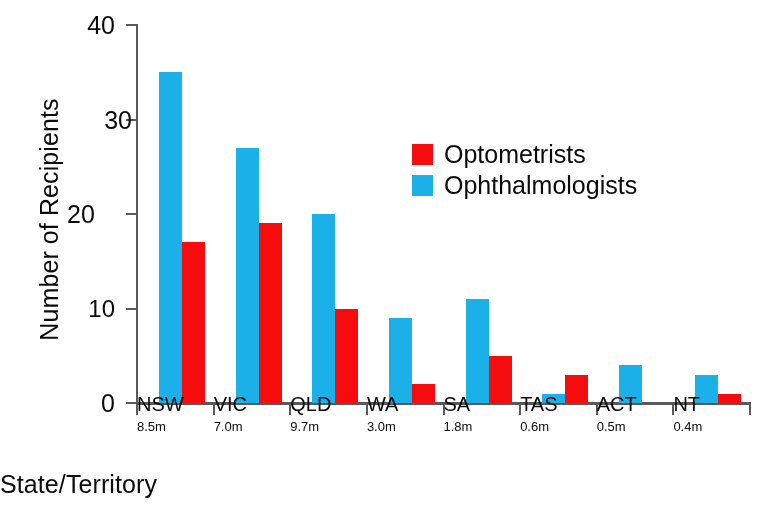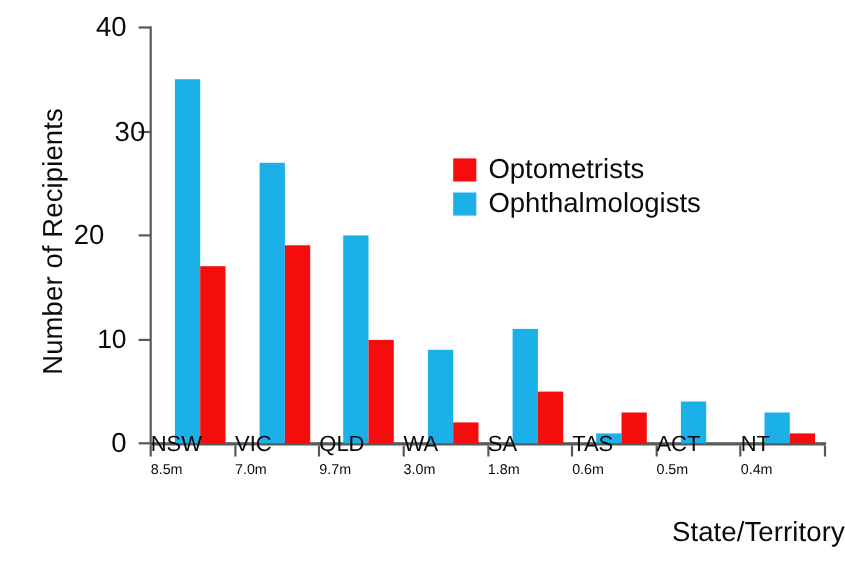--- a/index.html
+++ b/index.html
@@ -9,21 +9,21 @@
   }
   #chart-root{position:relative;width:768px;height:512px;}
 
   
   .ylabel{
     position:absolute;left:-101px;top:205px;width:300px;
     transform:rotate(-90deg);transform-origin:center center;
     text-align:center;font-size:25px;letter-spacing:.1px;white-space:nowrap;
   }
   .xlabel{
-    position:absolute;left:0;top:470px;width:768px;text-align:right;
+    position:absolute;left:0;top:470px;width:768px;text-align:left;
     font-size:25px;letter-spacing:.1px;
   }
   .axis-y{
     position:absolute;left:136px;top:24px;width:2px;height:380px;background:#58595b;
   }
   .axis-x{
     position:absolute;left:136px;top:402px;width:615px;height:3px;background:#58595b;
   }
 
   

